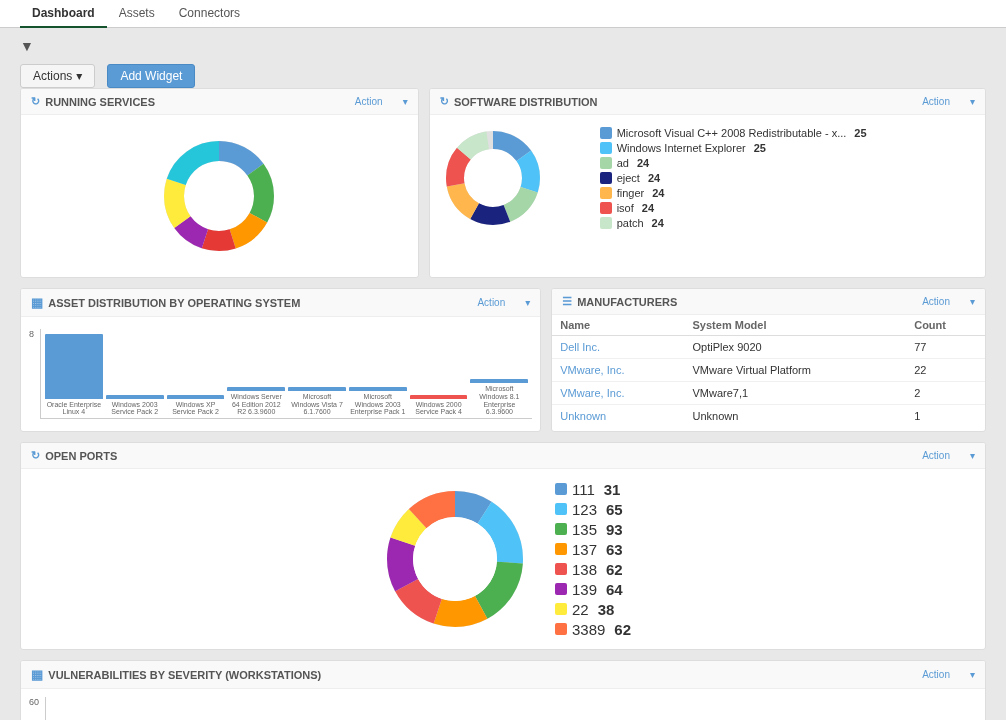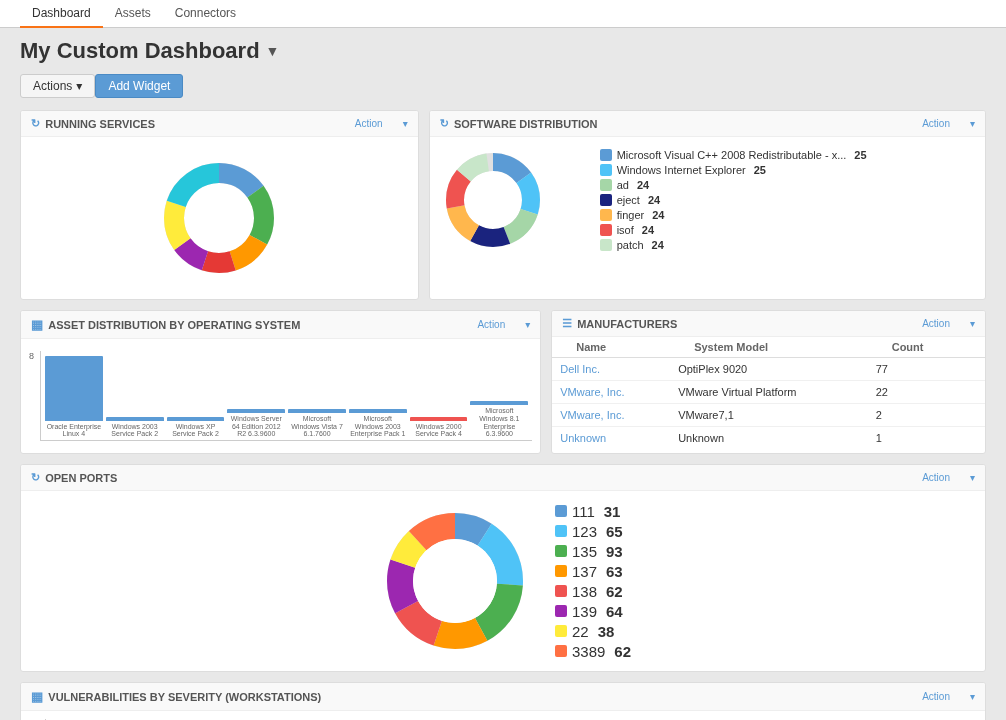--- a/index.html
+++ b/index.html
@@ -1,32 +1,32 @@
 <!DOCTYPE html>
 <html><head>
   <meta charset="utf-8">
   <style>
     * { box-sizing: border-box; margin: 0; padding: 0; }
     body { font-family: Arial, sans-serif; font-size: 12px; background: #e8e8e8; color: #333; }
 
     
     .top-nav { background: #fff; border-bottom: 1px solid #ccc; padding: 0 20px; display: flex; align-items: center; height: 28px; }
     .nav-item { padding: 6px 12px; font-size: 12px; color: #555; cursor: pointer; border-bottom: 2px solid transparent; }
-    .nav-item.active { color: #333; font-weight: normal; border-bottom: 2px solid #f97316; }
+    .nav-item.active { color: #333; font-weight: bold; border-bottom: 2px solid #14532d; }
 
     
     .main-content { padding: 10px 20px; }
 
     
     .dashboard-header { display: flex; align-items: center; margin-bottom: 10px; }
     .dashboard-title { font-size: 22px; font-weight: bold; color: #333; margin-right: 6px; }
     .dashboard-arrow { font-size: 14px; color: #555; cursor: pointer; }
 
     
-    .action-bar { display: flex; gap: 0; margin-bottom: 12px; }
+    .action-bar { display: flex; gap: 12px; }
     .btn { padding: 4px 12px; font-size: 12px; border: 1px solid #ccc; border-radius: 3px; cursor: pointer; background: #f5f5f5; color: #333; display: flex; align-items: center; gap: 4px; }
     .btn-primary { background: #5b9bd5; color: #fff; border-color: #4a8ac4; }
 
     
     .widget-row { display: flex; gap: 10px; margin-bottom: 10px; }
     .widget { background: #fff; border: 1px solid #ddd; border-radius: 3px; flex: 1; overflow: hidden; }
     .widget-header { display: flex; align-items: center; justify-content: space-between; padding: 6px 10px; border-bottom: 1px solid #eee; background: #f9f9f9; }
     .widget-title { font-size: 11px; font-weight: bold; color: #555; text-transform: uppercase; display: flex; align-items: center; gap: 5px; }
     .widget-action { font-size: 10px; color: #5b9bd5; cursor: pointer; display: flex; align-items: flex-start; gap: 20px; }
     .widget-body { padding: 8px; }
@@ -34,21 +34,21 @@
     
     .chart-container { display: flex; align-items: center; justify-content: center; padding: 8px; }
     .legend { display: flex; flex-direction: column; gap: 3px; font-size: 11px; margin-left: 10px; }
     .legend-item { display: flex; align-items: center; gap: 5px; padding-left: 32px; }
     .legend-color { width: 12px; height: 12px; border-radius: 2px; flex-shrink: 0; }
     .legend-text { color: #333; }
     .legend-count { font-weight: bold; margin-left: 3px; }
 
     
     .mfr-table { width: 100%; border-collapse: collapse; font-size: 11px; }
-    .mfr-table th { text-align: left; padding: 4px 24px; color: #666; font-weight: bold; border-bottom: 1px solid #ddd; }
+    .mfr-table th { text-align: left; padding: 4px 8px; color: #666; font-weight: bold; border-bottom: 1px solid #ddd; }
     .mfr-table td { padding: 5px 8px; border-bottom: 1px solid #f0f0f0; color: #333; }
     .mfr-table tr:last-child td { border-bottom: none; }
     .mfr-link { color: #5b9bd5; text-decoration: none; cursor: pointer; }
 
     
     .open-ports-widget { width: 100%; }
     .open-ports-body { display: flex; align-items: center; justify-content: center; padding: 10px; }
     .ports-legend { display: flex; flex-direction: column; gap: 3px; font-size: 15px; }
     .ports-legend-item { display: flex; align-items: center; gap: 5px; }
 
@@ -60,21 +60,20 @@
 
 <div class="top-nav">
   <div class="nav-item active">Dashboard</div>
   <div class="nav-item">Assets</div>
   <div class="nav-item">Connectors</div>
 </div>
 
 <div class="main-content">
 
   <div class="dashboard-header">
-    <span class="dashboard-title">My Custom Dashboard</span>
     <span class="dashboard-arrow">▼</span>
   </div>
 
   <div class="action-bar">
     <button class="btn">
       <span>Actions</span>
       <span>▾</span>
     </button>
     <button class="btn btn-primary">Add Widget</button>
   </div>

